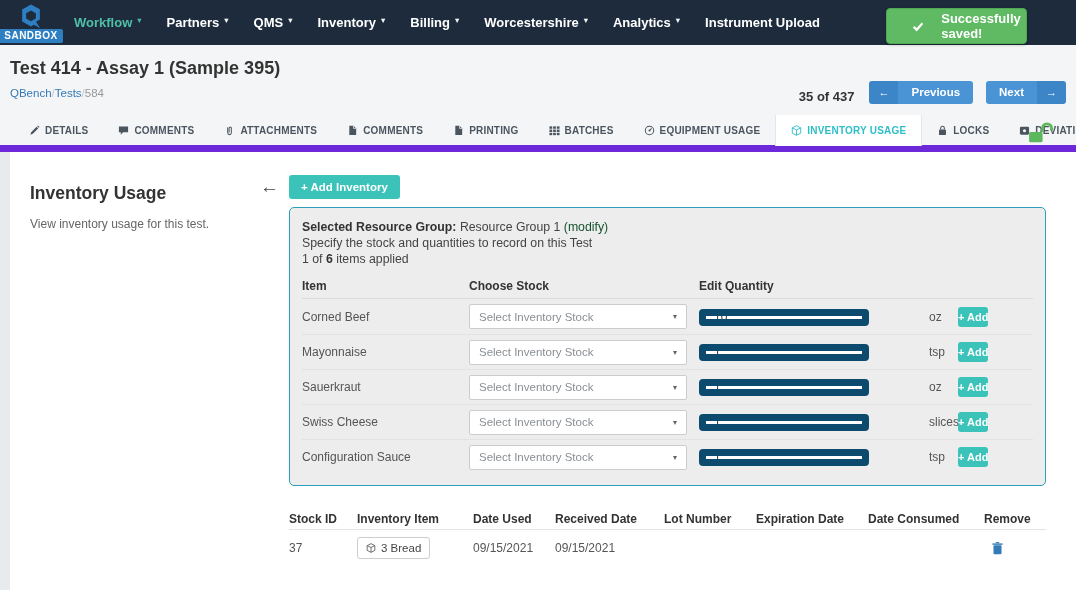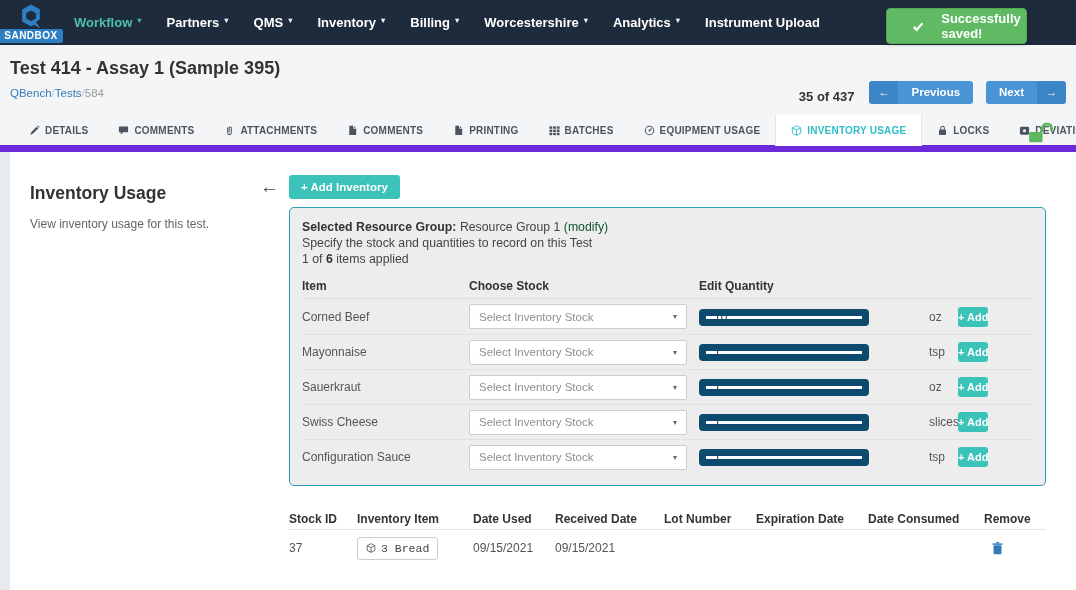--- a/index.html
+++ b/index.html
@@ -118,21 +118,21 @@
   .btn-add { font-size:11px; padding:4px 0; }
 
   
   .usage-table { position:absolute; left:279px; top:356px; width:757px; }
   .ut-head, .ut-row { display:grid; grid-template-columns:68px 116px 82px 109px 92px 112px 116px 62px; align-items:center; }
   .ut-head { height:22px; font-size:12px; font-weight:bold; color:#333; border-bottom:1px solid #dfe5e9; }
   .ut-row { height:36px; font-size:12px; color:#555; }
   .bread-btn {
     display:inline-flex; align-items:center; gap:5px; background:#fff;
     border:1px solid #ccc; border-radius:3px; padding:4px 8px; cursor:pointer;
-    font-family:Liberation Mono, monospace; font-size:11.5px; color:#444;text-align:center;
+    font-family:Liberation Sans, sans-serif; font-size:11.5px; color:#444;text-align:center;
   }
   .trash-btn { background:none; border:none; cursor:pointer; padding:0; margin-left:8px; display:flex; }
 </style>
 </head>
 <body>
 
 <div class="navbar">
   <div class="brand-block">
     <svg width="30" height="28" viewBox="0 0 30 30">
       <path d="M15 1.5l9.5 5.3v11l-4.2 2.4 4.6 6.8-6.8-3.7-3.1 1.9-9.5-5.3v-13z" fill="#2d7fc2"></path>

